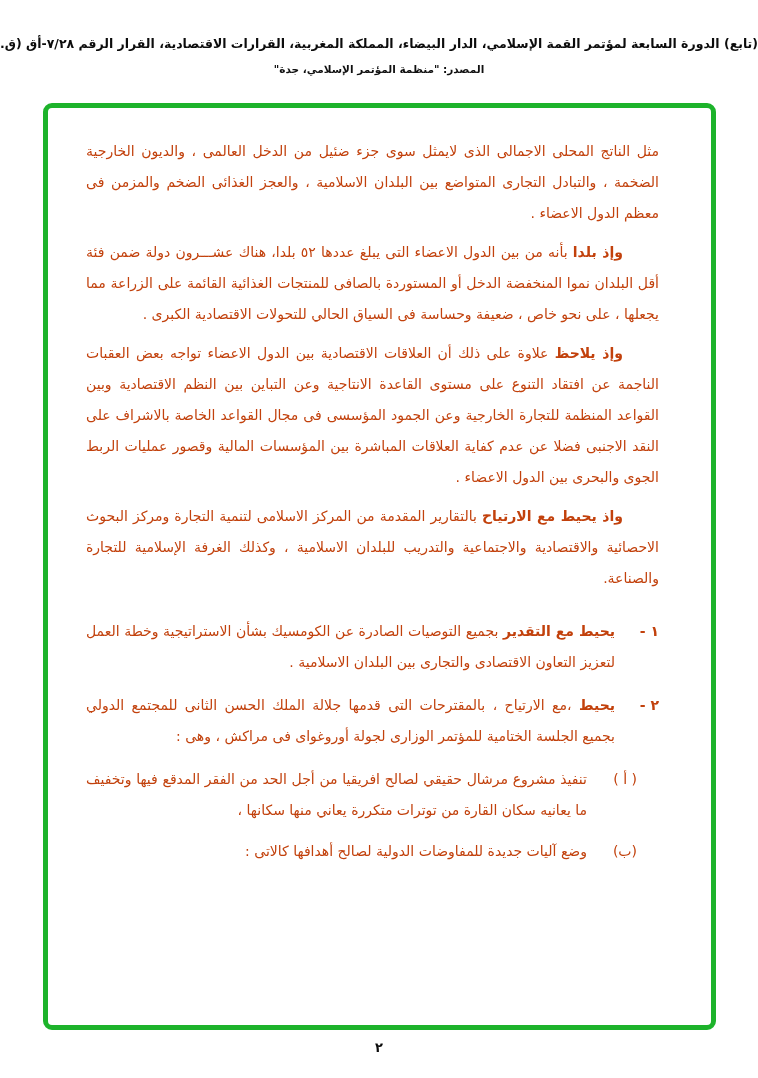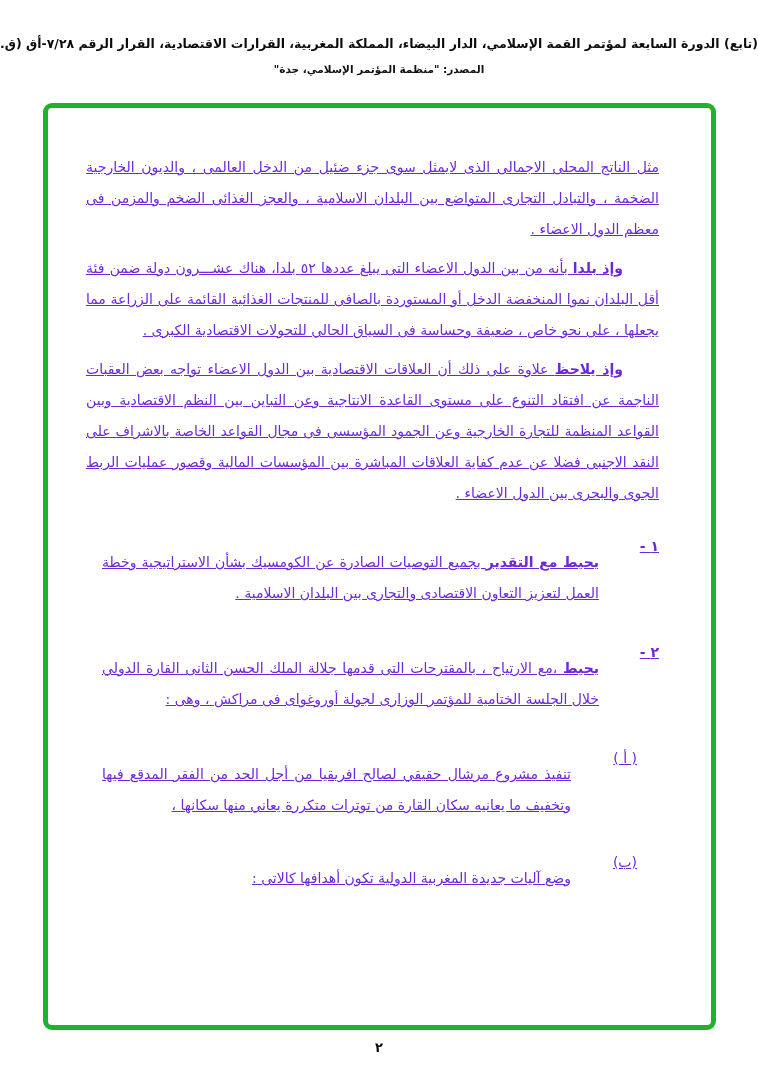--- a/index.html
+++ b/index.html
@@ -21,33 +21,32 @@
     font-weight:bold; font-size:10.5px; margin-top:8px; color:#101010;
   }
   .green-frame {
     position:absolute; left:43px; top:103px;
     width:663px; height:917px;
     border:5px solid #1db32b; border-radius:9px;
     overflow:hidden; background:#ffffff;
   }
   .doc-body {
     direction:rtl;
-    padding:44px 52px 0 38px;
+    padding:28px 52px 0 38px;
     font-size:14px; line-height:31px;
     text-align:justify; text-align-last:right;
-    color:#6d28d9;
-    text-decoration:underline;
+    color:#c2410c;
   }
   .para { margin:0 0 8px 0; }
   .para.indent { text-indent:36px; }
   .lead { font-weight:bold; }
   .list { margin-top:22px; }
   .item { display:flex; gap:10px; margin:0 0 12px 0; }
   .item .num { flex:0 0 34px; font-weight:bold; white-space:nowrap; }
-  .itext { margin:16px; flex:1; text-align:justify; text-align-last:right; }
+  .itext { margin:0; flex:1; text-align:justify; text-align-last:right; }
   .subitem { display:flex; gap:10px; margin:2px 22px 10px 0; }
   .subitem .snum { flex:0 0 40px; white-space:nowrap; }
   .page-num {
     position:absolute; top:1040px; left:0; width:758px;
     text-align:center; font-size:13px; font-weight:bold; color:#0c0c0c;
   }
 </style>
 </head>
 <body>
 
@@ -60,41 +59,42 @@
 
   <div class="green-frame">
     <div class="doc-body">
 
       <p class="para"><span>مثل الناتج المحلى الاجمالى الذى لايمثل سوى جزء ضئيل من الدخل العالمى ، والديون الخارجية الضخمة ، والتبادل التجارى المتواضع بين البلدان الاسلامية ، والعجز الغذائى الضخم والمزمن فى معظم الدول الاعضاء .</span></p>
 
       <p class="para indent"><span class="lead">وإذ بلدا</span><span> بأنه من بين الدول الاعضاء التى يبلغ عددها ٥٢ بلدا، هناك عشـــرون دولة ضمن فئة أقل البلدان نموا المنخفضة الدخل أو المستوردة بالصافى للمنتجات الغذائية القائمة على الزراعة مما يجعلها ، على نحو خاص ، ضعيفة وحساسة فى السياق الحالي للتحولات الاقتصادية الكبرى .</span></p>
 
       <p class="para indent"><span class="lead">وإذ يلاحظ</span><span> علاوة على ذلك أن العلاقات الاقتصادية بين الدول الاعضاء تواجه بعض العقبات الناجمة عن افتقاد التنوع على مستوى القاعدة الانتاجية وعن التباين بين النظم الاقتصادية وبين القواعد المنظمة للتجارة الخارجية وعن الجمود المؤسسى فى مجال القواعد الخاصة بالاشراف على النقد الاجنبى فضلا عن عدم كفاية العلاقات المباشرة بين المؤسسات المالية وقصور عمليات الربط الجوى والبحرى بين الدول الاعضاء .</span></p>
 
+      <p class="para indent"><span class="lead">واذ يحيط مع الارتياح</span><span> بالتقارير المقدمة من المركز الاسلامى لتنمية التجارة ومركز البحوث الاحصائية والاقتصادية والاجتماعية والتدريب للبلدان الاسلامية ، وكذلك الغرفة الإسلامية للتجارة والصناعة.</span></p>
 
       <div class="list">
 
         <div class="item">
           <span class="num">١ -</span>
           <p class="itext"><span class="lead">يحيط مع التقدير</span><span> بجميع التوصيات الصادرة عن الكومسيك بشأن الاستراتيجية وخطة العمل لتعزيز التعاون الاقتصادى والتجارى بين البلدان الاسلامية .</span></p>
         </div>
 
         <div class="item">
           <span class="num">٢ -</span>
-          <p class="itext"><span class="lead">يحيط</span><span> ،مع الارتياح ، بالمقترحات التى قدمها جلالة الملك الحسن الثانى القارة الدولي خلال الجلسة الختامية للمؤتمر الوزارى لجولة أوروغواى فى مراكش ، وهى :</span></p>
+          <p class="itext"><span class="lead">يحيط</span><span> ،مع الارتياح ، بالمقترحات التى قدمها جلالة الملك الحسن الثانى للمجتمع الدولي بجميع الجلسة الختامية للمؤتمر الوزارى لجولة أوروغواى فى مراكش ، وهى :</span></p>
         </div>
 
         <div class="subitem">
           <span class="snum">( أ )</span>
           <p class="itext"><span>تنفيذ مشروع مرشال حقيقي لصالح افريقيا من أجل الحد من الفقر المدقع فيها وتخفيف ما يعانيه سكان القارة من توترات متكررة يعاني منها سكانها ،</span></p>
         </div>
 
         <div class="subitem">
           <span class="snum">(ب)</span>
-          <p class="itext"><span>وضع آليات جديدة المغربية الدولية تكون أهدافها كالاتى :</span></p>
+          <p class="itext"><span>وضع آليات جديدة للمفاوضات الدولية لصالح أهدافها كالاتى :</span></p>
         </div>
 
       </div>
     </div>
   </div>
 
   <div class="page-num">٢</div>
 
 </div>
 

